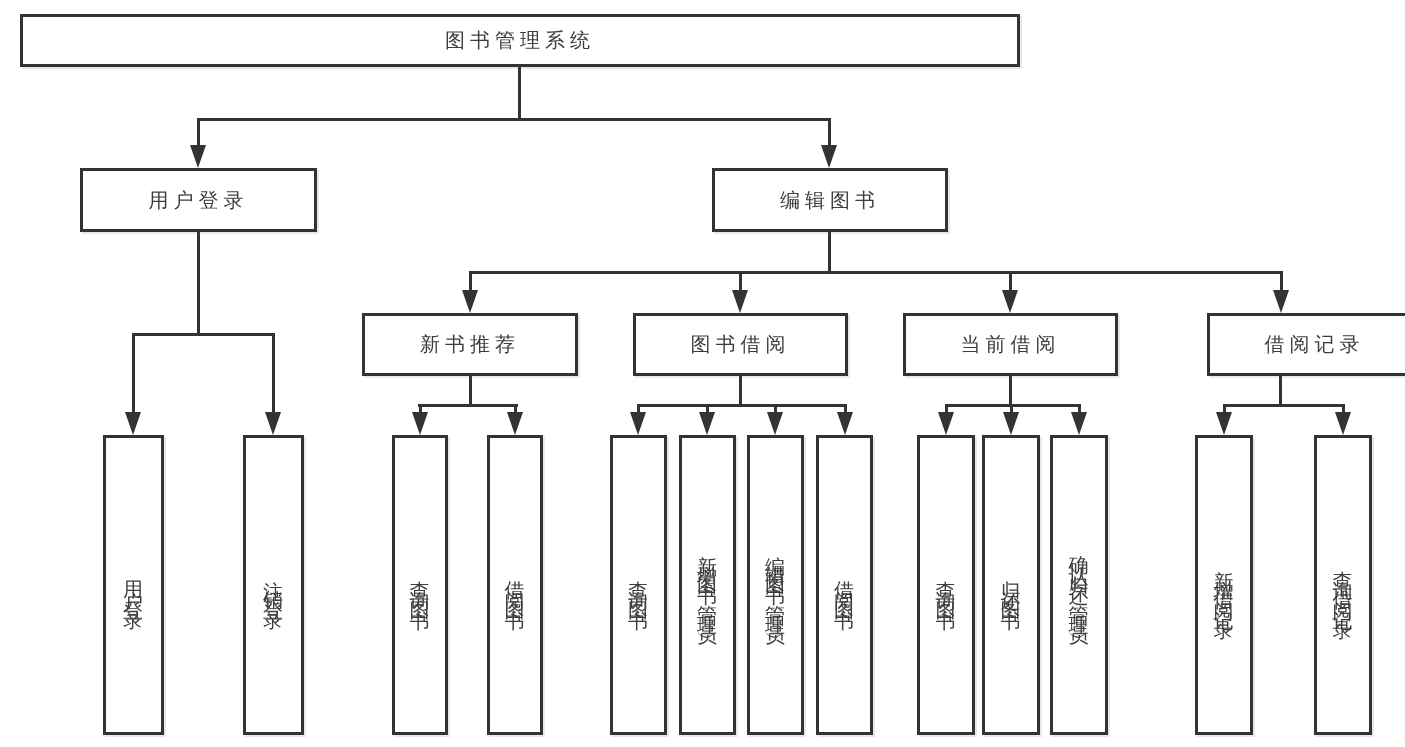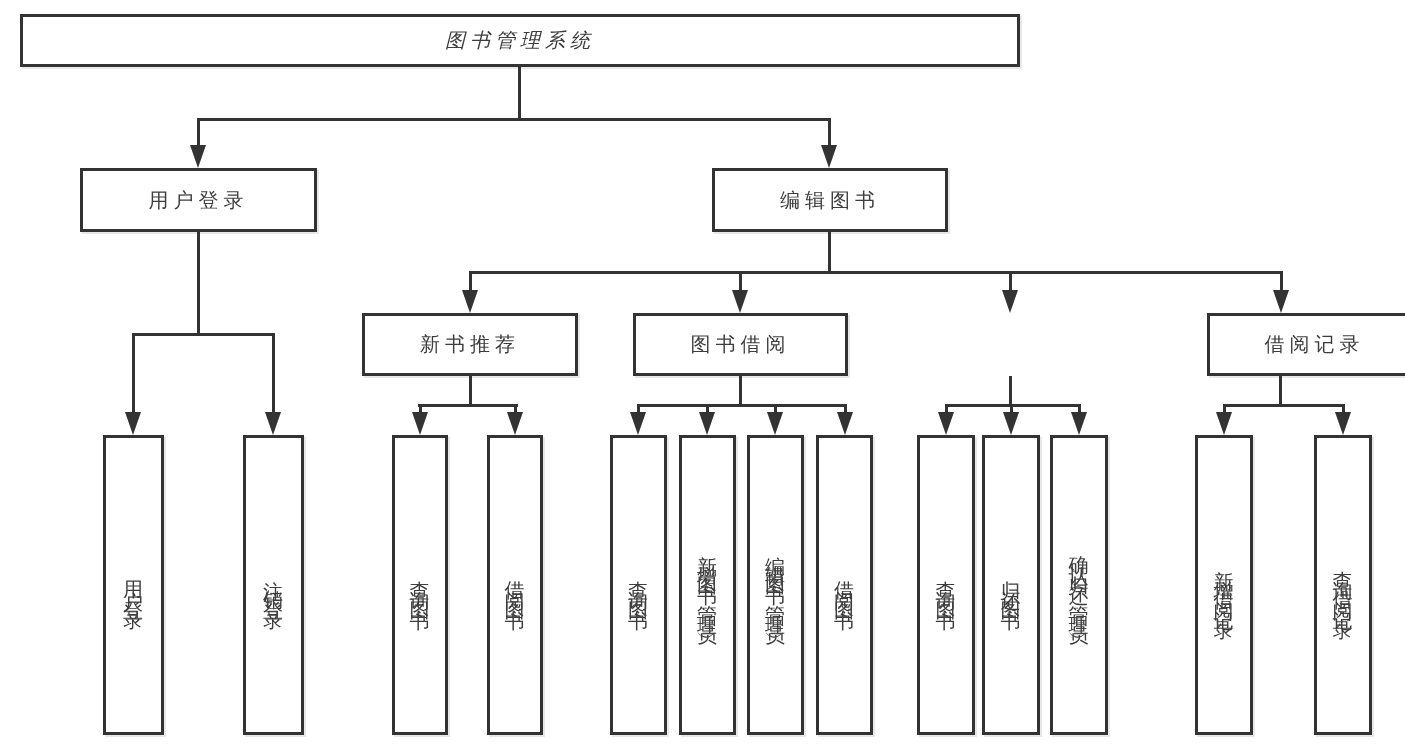--- a/index.html
+++ b/index.html
@@ -30,21 +30,21 @@
     position:absolute;top:716px;right:3px;z-index:5;
     font-size:20px;letter-spacing:1px;color:#bdbdbd;
     text-shadow:0 0 1px rgba(255,255,255,0.6);
   }
 </style>
 </head>
 <body>
 
 <div id="canvas">
 
-  <div class="box" style="left:20px;top:14px;width:1000px;height:53px;font-style:italic;">图书管理系统</div>
+  <div class="box" style="left:20px;top:14px;width:1000px;height:53px;">图书管理系统</div>
 
   <div class="vline" style="left:518px;top:67px;height:52px;"></div>
   <div class="hline" style="left:197px;top:118px;width:634px;"></div>
   <div class="vline" style="left:197px;top:118px;height:28px;"></div>
   <div class="arrow" style="left:190px;top:145px;"></div>
   <div class="vline" style="left:828px;top:118px;height:28px;"></div>
   <div class="arrow" style="left:821px;top:145px;"></div>
 
   <div class="box" style="left:80px;top:168px;width:237px;height:64px;">用户登录</div>
   <div class="box" style="left:712px;top:168px;width:236px;height:64px;">编辑图书</div>
@@ -62,20 +62,21 @@
   <div class="arrow" style="left:462px;top:290px;"></div>
   <div class="vline" style="left:739px;top:271px;height:20px;"></div>
   <div class="arrow" style="left:732px;top:290px;"></div>
   <div class="vline" style="left:1009px;top:271px;height:20px;"></div>
   <div class="arrow" style="left:1002px;top:290px;"></div>
   <div class="vline" style="left:1280px;top:271px;height:20px;"></div>
   <div class="arrow" style="left:1273px;top:290px;"></div>
 
   <div class="box" style="left:362px;top:313px;width:216px;height:63px;">新书推荐</div>
   <div class="box" style="left:633px;top:313px;width:215px;height:63px;">图书借阅</div>
+  <div class="box" style="left:903px;top:313px;width:215px;height:63px;">当前借阅</div>
   <div class="box" style="left:1207px;top:313px;width:215px;height:63px;">借阅记录</div>
 
   <div class="vline" style="left:469px;top:376px;height:31px;"></div>
   <div class="hline" style="left:418px;top:404px;width:100px;"></div>
   <div class="vline" style="left:419px;top:404px;height:10px;"></div>
   <div class="arrow" style="left:412px;top:412px;"></div>
   <div class="vline" style="left:514px;top:404px;height:10px;"></div>
   <div class="arrow" style="left:507px;top:412px;"></div>
 
   <div class="vline" style="left:739px;top:376px;height:31px;"></div>

